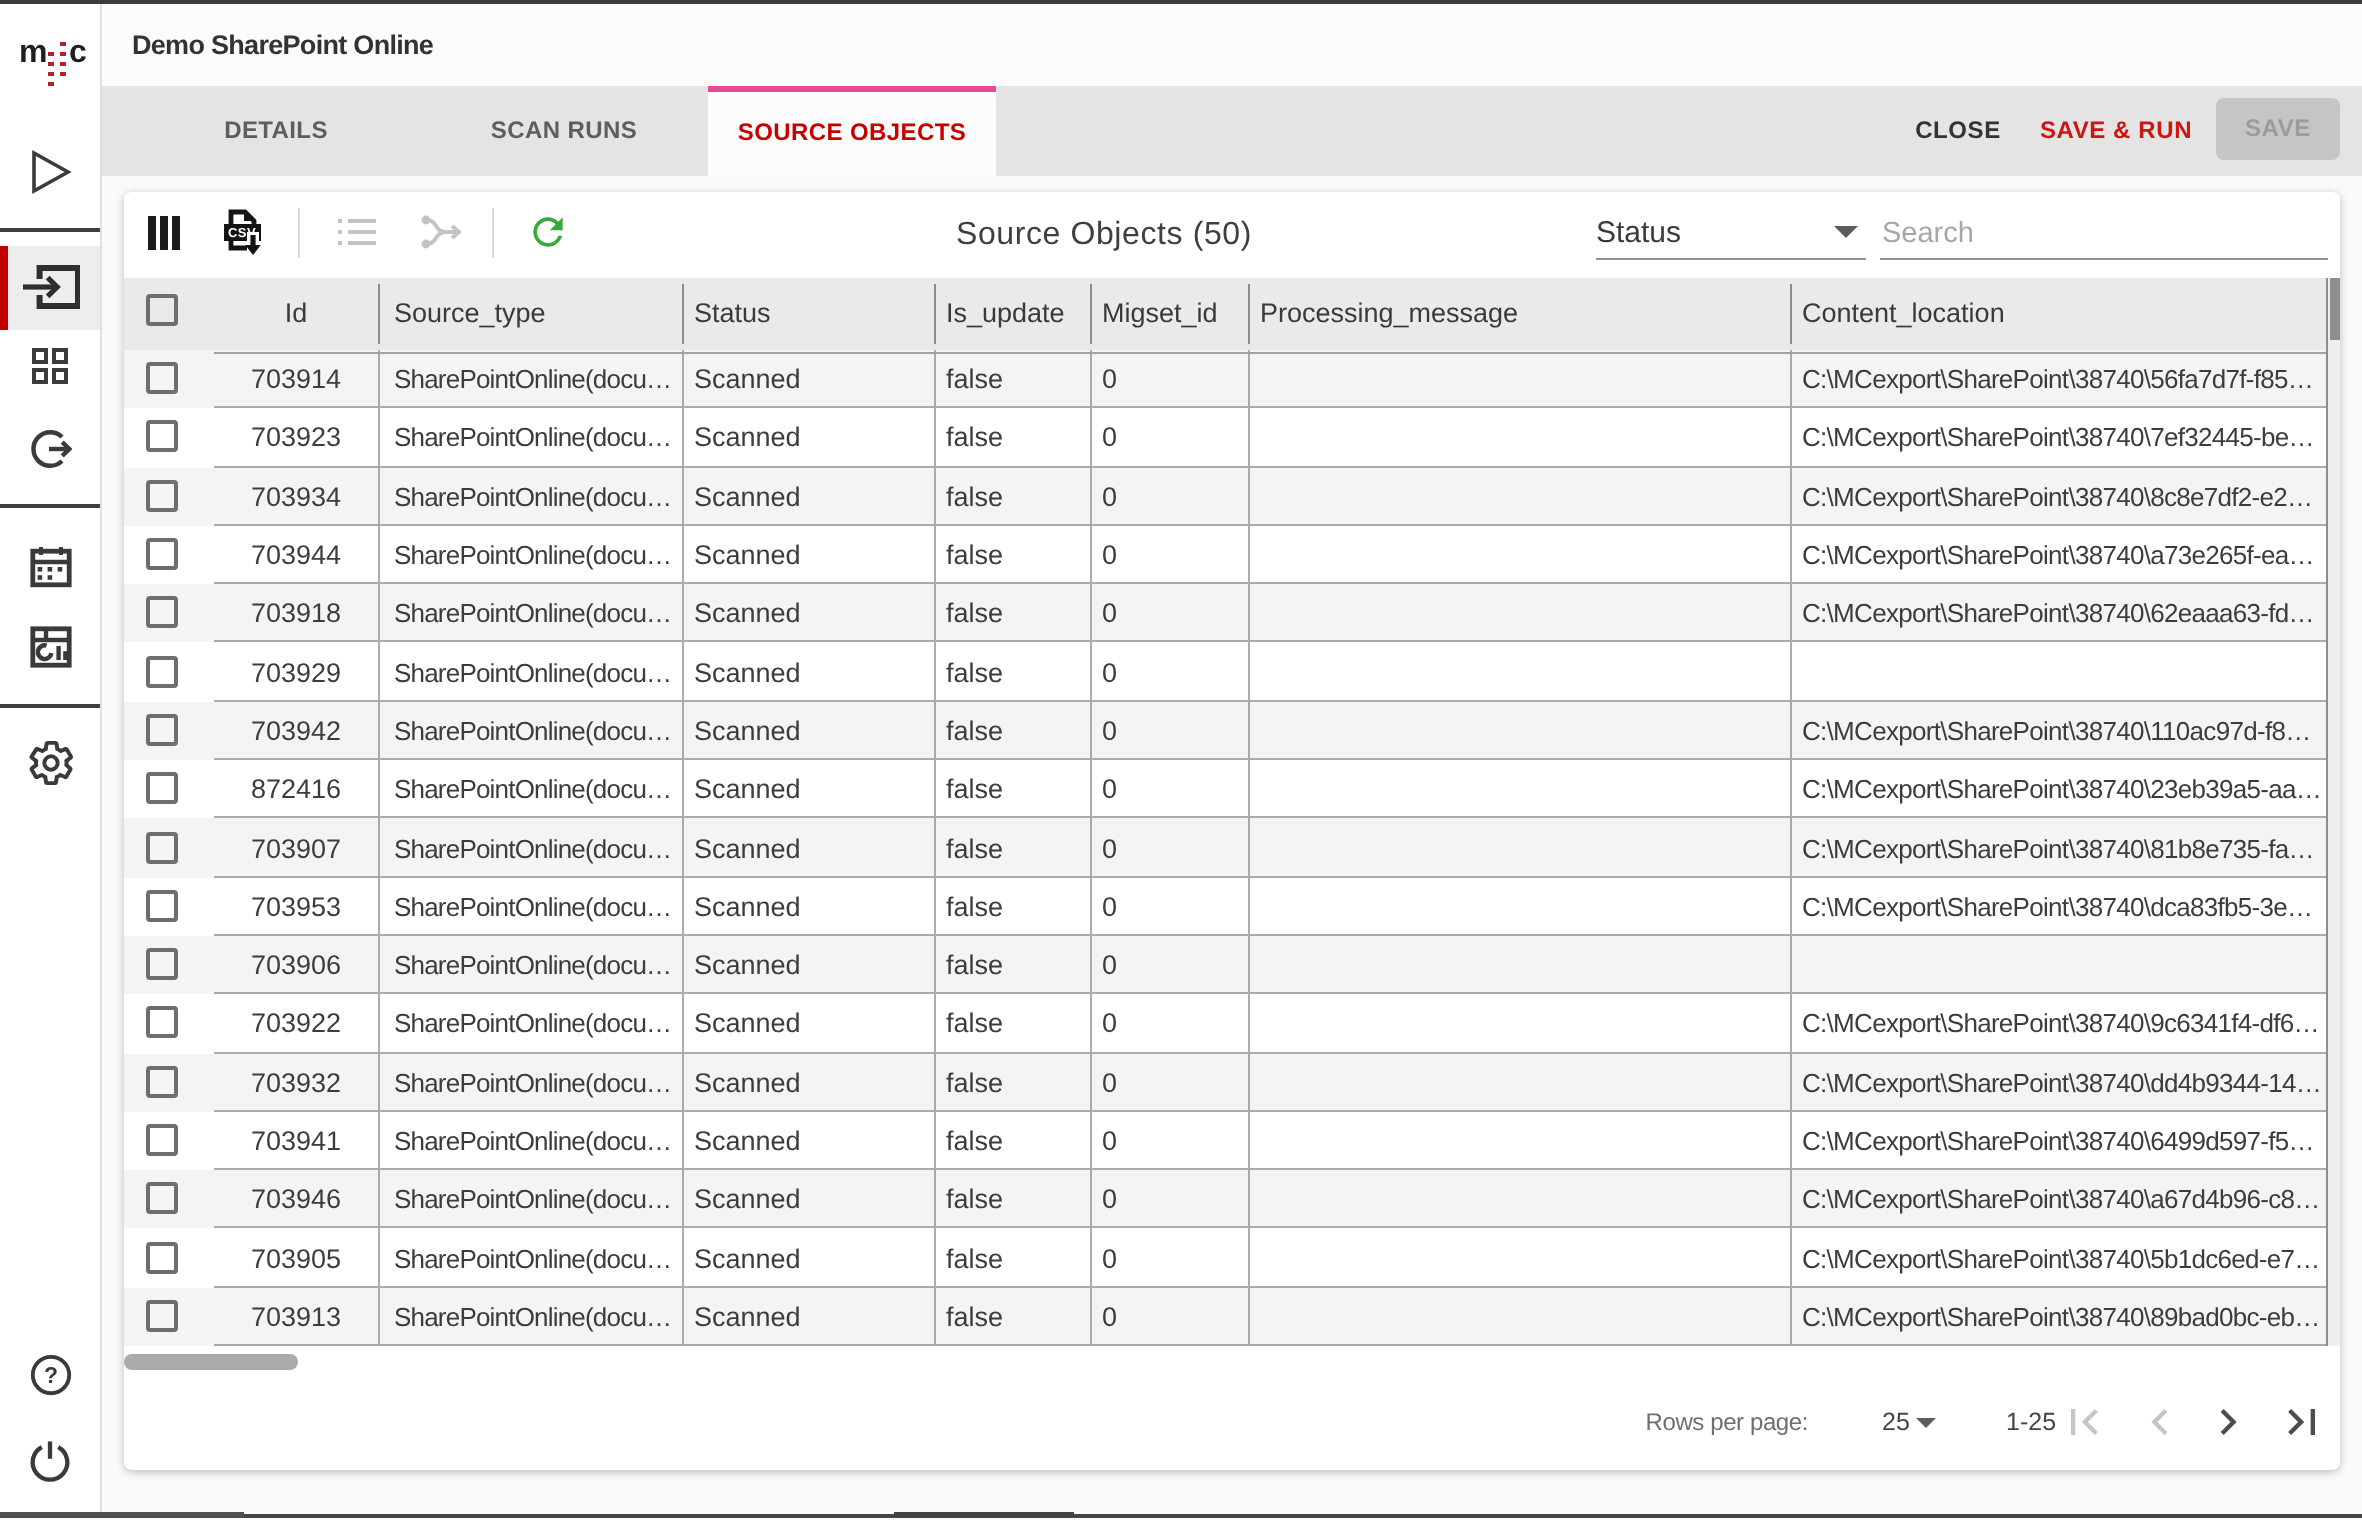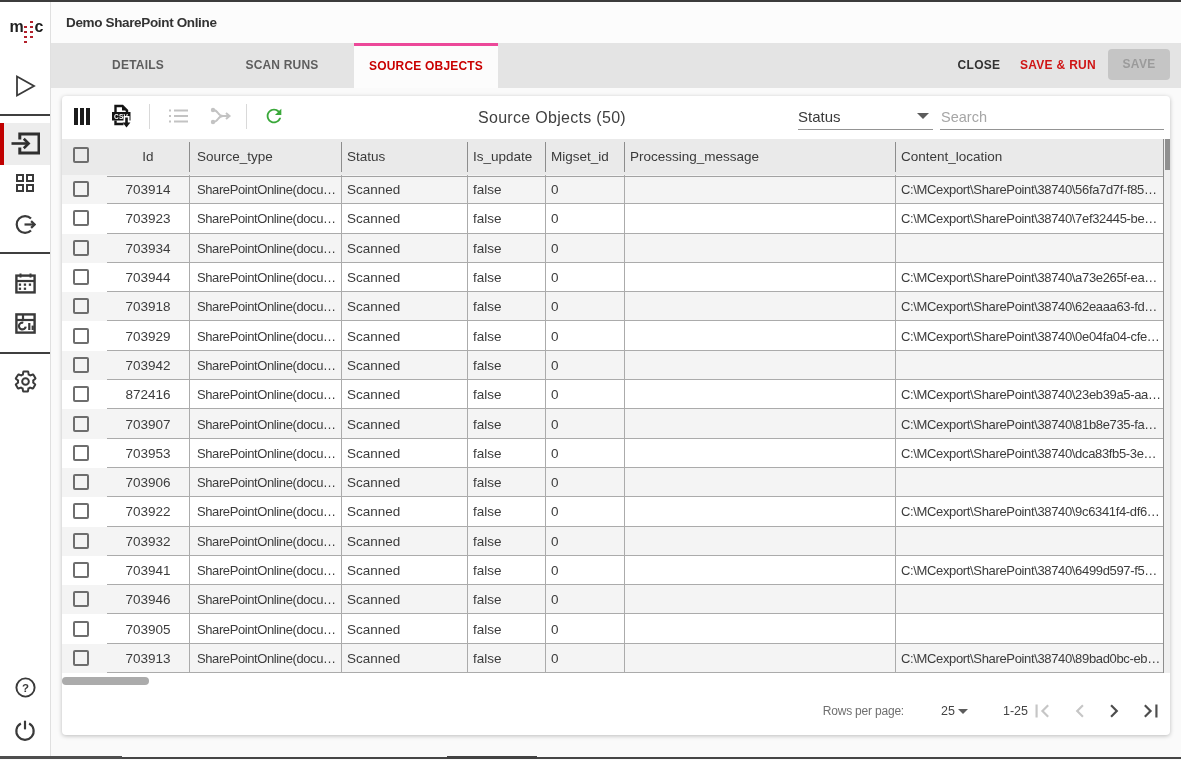--- a/index.html
+++ b/index.html
@@ -132,20 +132,21 @@
 <div class="c" style="left:839px;width:260px;font-size:13px;letter-spacing:-.35px">C:\MCexport\SharePoint\38740\7ef32445-be…</div>
 <div class="rline"></div>
 </div>
 <div class="row" style="top:233.60px;height:29.30px;background:#f4f4f4">
 <span class="cb" style="left:11px;top:6.15px"></span>
 <div class="c" style="left:45px;width:82px;justify-content:center">703934</div>
 <div class="c" style="left:135px;width:142px;font-size:13px;letter-spacing:-.4px">SharePointOnline(docu…</div>
 <div class="c" style="left:285px;width:112px">Scanned</div>
 <div class="c" style="left:411px;width:64px">false</div>
 <div class="c" style="left:489px;width:64px">0</div>
+<div class="c" style="left:839px;width:260px;font-size:13px;letter-spacing:-.35px">C:\MCexport\SharePoint\38740\8c8e7df2-e2…</div>
 <div class="rline"></div>
 </div>
 <div class="row" style="top:262.90px;height:29.30px;background:#ffffff">
 <span class="cb" style="left:11px;top:6.15px"></span>
 <div class="c" style="left:45px;width:82px;justify-content:center">703944</div>
 <div class="c" style="left:135px;width:142px;font-size:13px;letter-spacing:-.4px">SharePointOnline(docu…</div>
 <div class="c" style="left:285px;width:112px">Scanned</div>
 <div class="c" style="left:411px;width:64px">false</div>
 <div class="c" style="left:489px;width:64px">0</div>
 <div class="c" style="left:839px;width:260px;font-size:13px;letter-spacing:-.35px">C:\MCexport\SharePoint\38740\a73e265f-ea…</div>
@@ -161,30 +162,30 @@
 <div class="c" style="left:839px;width:260px;font-size:13px;letter-spacing:-.35px">C:\MCexport\SharePoint\38740\62eaaa63-fd…</div>
 <div class="rline"></div>
 </div>
 <div class="row" style="top:321.50px;height:29.30px;background:#ffffff">
 <span class="cb" style="left:11px;top:6.15px"></span>
 <div class="c" style="left:45px;width:82px;justify-content:center">703929</div>
 <div class="c" style="left:135px;width:142px;font-size:13px;letter-spacing:-.4px">SharePointOnline(docu…</div>
 <div class="c" style="left:285px;width:112px">Scanned</div>
 <div class="c" style="left:411px;width:64px">false</div>
 <div class="c" style="left:489px;width:64px">0</div>
-<div class="c" style="left:839px;width:260px;font-size:13px;letter-spacing:-.35px">C:\MCexport\SharePoint\38740\0e04fa04-cfe…</div>
 <div class="rline"></div>
 </div>
 <div class="row" style="top:350.80px;height:29.30px;background:#f4f4f4">
 <span class="cb" style="left:11px;top:6.15px"></span>
 <div class="c" style="left:45px;width:82px;justify-content:center">703942</div>
 <div class="c" style="left:135px;width:142px;font-size:13px;letter-spacing:-.4px">SharePointOnline(docu…</div>
 <div class="c" style="left:285px;width:112px">Scanned</div>
 <div class="c" style="left:411px;width:64px">false</div>
 <div class="c" style="left:489px;width:64px">0</div>
+<div class="c" style="left:839px;width:260px;font-size:13px;letter-spacing:-.35px">C:\MCexport\SharePoint\38740\110ac97d-f8…</div>
 <div class="rline"></div>
 </div>
 <div class="row" style="top:380.10px;height:29.30px;background:#ffffff">
 <span class="cb" style="left:11px;top:6.15px"></span>
 <div class="c" style="left:45px;width:82px;justify-content:center">872416</div>
 <div class="c" style="left:135px;width:142px;font-size:13px;letter-spacing:-.4px">SharePointOnline(docu…</div>
 <div class="c" style="left:285px;width:112px">Scanned</div>
 <div class="c" style="left:411px;width:64px">false</div>
 <div class="c" style="left:489px;width:64px">0</div>
 <div class="c" style="left:839px;width:260px;font-size:13px;letter-spacing:-.35px">C:\MCexport\SharePoint\38740\23eb39a5-aa…</div>
@@ -229,48 +230,51 @@
 <div class="c" style="left:839px;width:260px;font-size:13px;letter-spacing:-.35px">C:\MCexport\SharePoint\38740\9c6341f4-df6…</div>
 <div class="rline"></div>
 </div>
 <div class="row" style="top:526.60px;height:29.30px;background:#f4f4f4">
 <span class="cb" style="left:11px;top:6.15px"></span>
 <div class="c" style="left:45px;width:82px;justify-content:center">703932</div>
 <div class="c" style="left:135px;width:142px;font-size:13px;letter-spacing:-.4px">SharePointOnline(docu…</div>
 <div class="c" style="left:285px;width:112px">Scanned</div>
 <div class="c" style="left:411px;width:64px">false</div>
 <div class="c" style="left:489px;width:64px">0</div>
+<div class="c" style="left:839px;width:260px;font-size:13px;letter-spacing:-.35px">C:\MCexport\SharePoint\38740\dd4b9344-14…</div>
 <div class="rline"></div>
 </div>
 <div class="row" style="top:555.90px;height:29.30px;background:#ffffff">
 <span class="cb" style="left:11px;top:6.15px"></span>
 <div class="c" style="left:45px;width:82px;justify-content:center">703941</div>
 <div class="c" style="left:135px;width:142px;font-size:13px;letter-spacing:-.4px">SharePointOnline(docu…</div>
 <div class="c" style="left:285px;width:112px">Scanned</div>
 <div class="c" style="left:411px;width:64px">false</div>
 <div class="c" style="left:489px;width:64px">0</div>
 <div class="c" style="left:839px;width:260px;font-size:13px;letter-spacing:-.35px">C:\MCexport\SharePoint\38740\6499d597-f5…</div>
 <div class="rline"></div>
 </div>
 <div class="row" style="top:585.20px;height:29.30px;background:#f4f4f4">
 <span class="cb" style="left:11px;top:6.15px"></span>
 <div class="c" style="left:45px;width:82px;justify-content:center">703946</div>
 <div class="c" style="left:135px;width:142px;font-size:13px;letter-spacing:-.4px">SharePointOnline(docu…</div>
 <div class="c" style="left:285px;width:112px">Scanned</div>
 <div class="c" style="left:411px;width:64px">false</div>
 <div class="c" style="left:489px;width:64px">0</div>
+<div class="c" style="left:839px;width:260px;font-size:13px;letter-spacing:-.35px">C:\MCexport\SharePoint\38740\a67d4b96-c8…</div>
 <div class="rline"></div>
 </div>
 <div class="row" style="top:614.50px;height:29.30px;background:#ffffff">
 <span class="cb" style="left:11px;top:6.15px"></span>
 <div class="c" style="left:45px;width:82px;justify-content:center">703905</div>
 <div class="c" style="left:135px;width:142px;font-size:13px;letter-spacing:-.4px">SharePointOnline(docu…</div>
 <div class="c" style="left:285px;width:112px">Scanned</div>
 <div class="c" style="left:411px;width:64px">false</div>
 <div class="c" style="left:489px;width:64px">0</div>
+<div class="c" style="left:839px;width:260px;font-size:13px;letter-spacing:-.35px">C:\MCexport\SharePoint\38740\5b1dc6ed-e7…</div>
 <div class="rline"></div>
 </div>
 <div class="row" style="top:643.80px;height:29.30px;background:#f4f4f4">
 <span class="cb" style="left:11px;top:6.15px"></span>
 <div class="c" style="left:45px;width:82px;justify-content:center">703913</div>
 <div class="c" style="left:135px;width:142px;font-size:13px;letter-spacing:-.4px">SharePointOnline(docu…</div>
 <div class="c" style="left:285px;width:112px">Scanned</div>
 <div class="c" style="left:411px;width:64px">false</div>
 <div class="c" style="left:489px;width:64px">0</div>
 <div class="c" style="left:839px;width:260px;font-size:13px;letter-spacing:-.35px">C:\MCexport\SharePoint\38740\89bad0bc-eb…</div>

